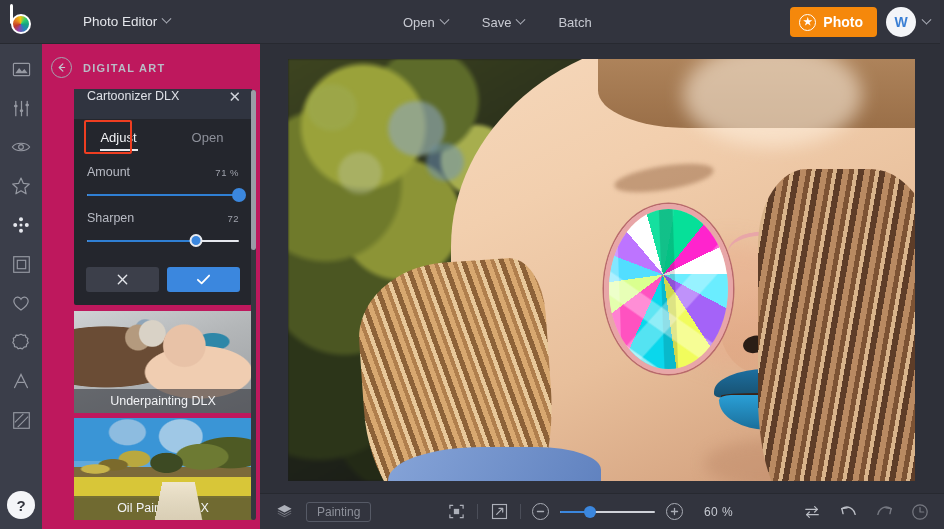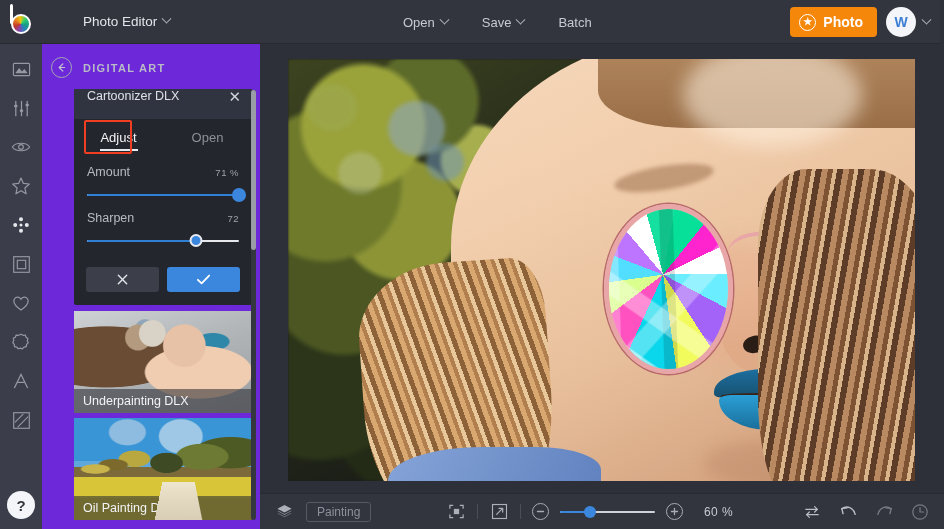--- a/index.html
+++ b/index.html
@@ -67,21 +67,21 @@
   .help-btn {
     position: absolute; left: 7px; bottom: 10px; width: 28px; height: 28px;
     border-radius: 50%; background: #f4f5f8; color: #33353e;
     display: flex; align-items: center; justify-content: center;
     font-size: 15px; font-weight: bold; cursor: pointer;
   }
 
   
   .panel {
     position: absolute; left: 42px; top: 44px; width: 218px; height: 485px;
-    background: #6d28d9;
+    background: #be185d;
   }
   .panel-head { display: flex; align-items: center; gap: 11px; padding: 13px 0 11px 9px; }
   .back-circle {
     width: 21px; height: 21px; border-radius: 50%; border: 1.3px solid #a4a7b1;
     display: flex; align-items: center; justify-content: center; cursor: pointer; flex: none;
   }
   .panel-title { color: #b9bcc6; font-size: 11px; letter-spacing: 1.3px; font-weight: bold; }
 
   .effect-card { margin: 0 8px 0 32px; background: #24262d; border-radius: 2px; }
   .effect-head {
@@ -122,21 +122,21 @@
 
   .actions { display: flex; gap: 8px; padding: 8px 12px 13px 12px; }
   .act {
     flex: 1; height: 25px; border-radius: 3px; display: flex;
     align-items: center; justify-content: center; cursor: pointer;
   }
   .act.cancel { background: #3c3f4a; color: #dfe1e6; }
   .act.apply { background: #3b87de; color: #ffffff; }
 
   
-  .thumbs { margin: 6px 8px 6px 32px; }
+  .thumbs { margin: 6px 8px 6px 32px; text-align: center; }
   .thumb { position: relative; width: 100%; height: 102px; overflow: hidden; margin-bottom: 5px; cursor: pointer; }
   .thumb-cap {
     position: absolute; left: 0; bottom: 0; width: 100%; padding: 5px 9px;
     background: rgba(38,40,47,.55); color: #f2f3f6; font-size: 12.5px;
   }
   
   .th1 { background:
     radial-gradient(circle at 62% 34%, #e8c2a7 0 16%, transparent 17%),
     radial-gradient(ellipse at 70% 60%, #f0cdb1 0 30%, transparent 31%),
     radial-gradient(circle at 44% 22%, #d9d2c6 0 10%, transparent 11%),

